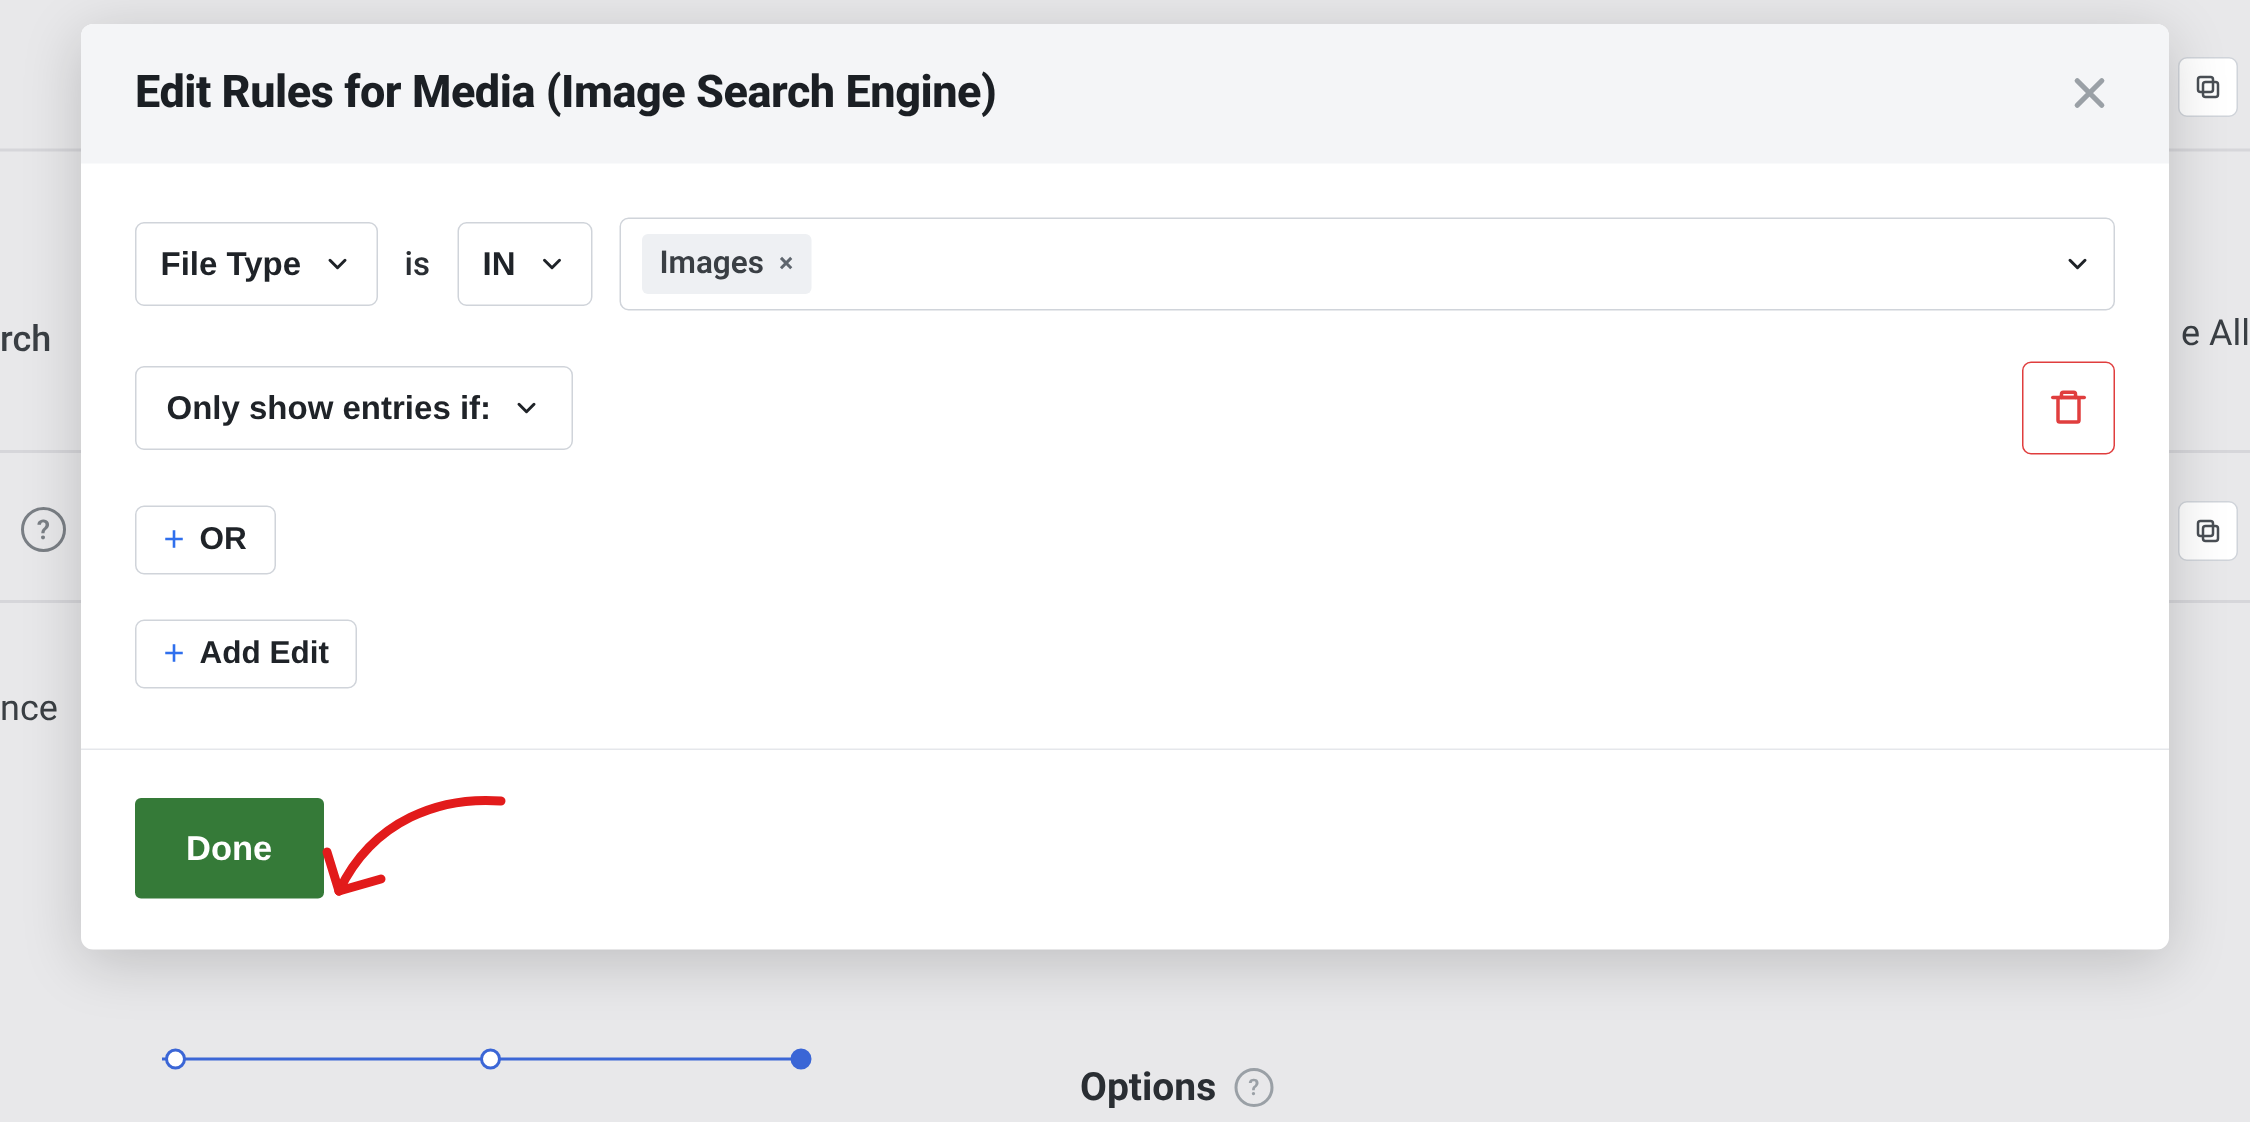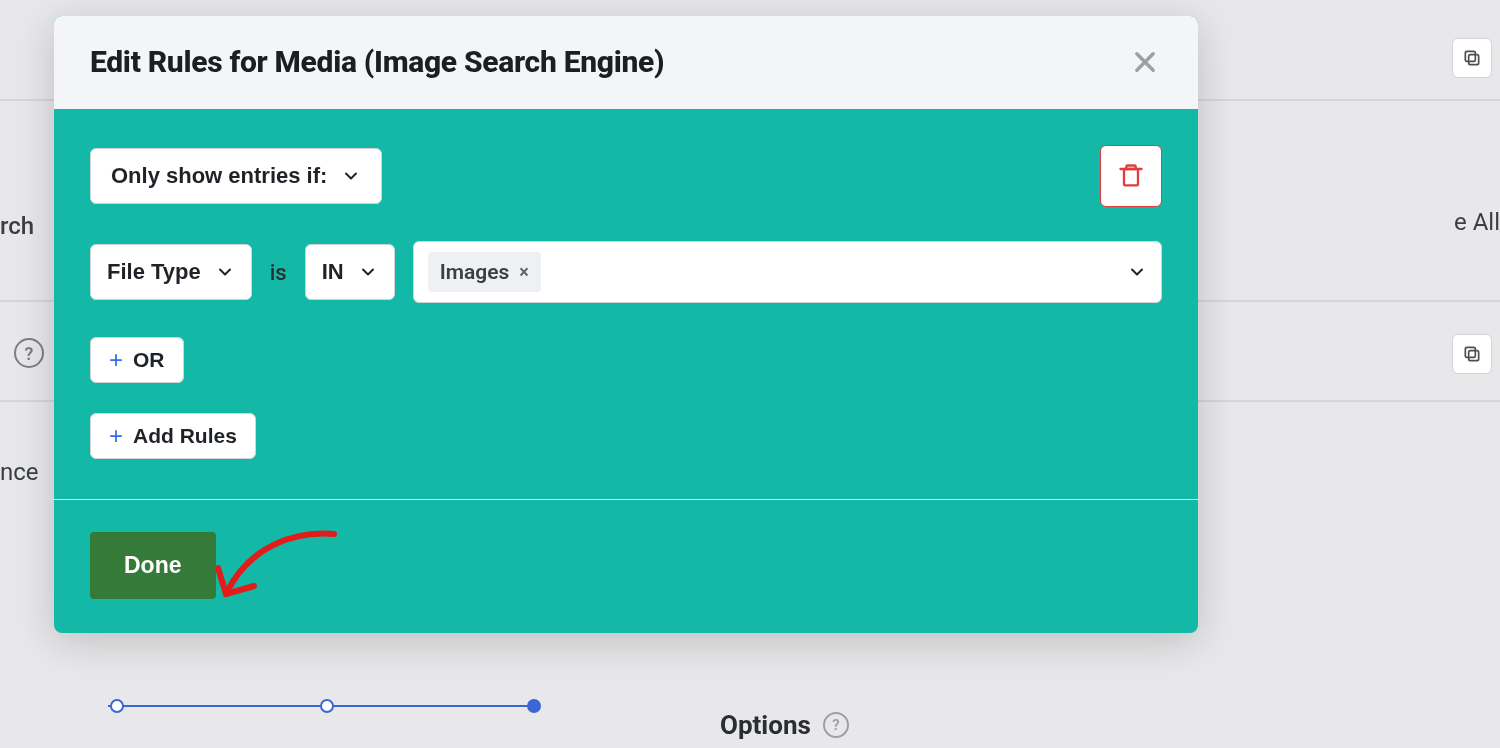--- a/index.html
+++ b/index.html
@@ -87,22 +87,22 @@
   }
   .bg-slider .node.filled { background: #3b66d6; }
   .bg-slider .n1 { left: 2%; }
   .bg-slider .n2 { left: 51%; }
   .bg-slider .n3 { left: 99%; }
 
   
   .modal {
     position: absolute;
     left: 54px; top: 16px;
-    width: 1144px;
-    background: #14b8a6;
+    width: 1392px;
+    background: #ffffff;
     border-radius: 8px;
     box-shadow: 0 8px 40px rgba(0,0,0,0.18);
     overflow: hidden;
   }
   .modal-header {
     background: #f4f5f7;
     padding: 28px 36px 30px 36px;
     display: flex;
     align-items: center;
     justify-content: space-between;
@@ -286,36 +286,20 @@
   <div class="modal-header">
     <div class="modal-title">Edit Rules for Media (Image Search Engine)</div>
     <button class="close-btn">
       <svg viewBox="0 0 24 24">
           <path d="M5 5 L19 19 M19 5 L5 19" stroke="#9aa0a6" stroke-width="3" stroke-linecap="round"></path>
         </svg>
     </button>
   </div>
 
   <div class="modal-body">
-
-    <div class="row">
-      <button class="select-btn">
-        <span>Only show entries if:</span>
-        <svg class="chev" viewBox="0 0 24 24">
-            <path d="M6 9l6 6 6-6"></path>
-          </svg>
-      </button>
-      <button class="delete-btn">
-        <svg viewBox="0 0 24 24" fill="none" stroke="#e03e3e" stroke-width="2" stroke-linecap="round" stroke-linejoin="round">
-          <path d="M3 6h18"></path>
-            <path d="M8 6V4a1 1 0 011-1h6a1 1 0 011 1v2"></path>
-            <rect x="6" y="6" width="12" height="14" rx="1"></rect>
-        </svg>
-      </button>
-    </div>
 
     <div class="row">
       <button class="select-btn small">
         <span>File Type</span>
         <svg class="chev" viewBox="0 0 24 24">
             <path d="M6 9l6 6 6-6"></path>
           </svg>
       </button>
       <span class="is-label">is</span>
       <button class="select-btn small">
@@ -330,28 +314,44 @@
             <span>Images</span>
             <span class="x">×</span>
           </span>
         </div>
         <svg class="chev" viewBox="0 0 24 24">
             <path d="M6 9l6 6 6-6"></path>
           </svg>
       </div>
     </div>
 
+    <div class="row">
+      <button class="select-btn">
+        <span>Only show entries if:</span>
+        <svg class="chev" viewBox="0 0 24 24">
+            <path d="M6 9l6 6 6-6"></path>
+          </svg>
+      </button>
+      <button class="delete-btn">
+        <svg viewBox="0 0 24 24" fill="none" stroke="#e03e3e" stroke-width="2" stroke-linecap="round" stroke-linejoin="round">
+          <path d="M3 6h18"></path>
+            <path d="M8 6V4a1 1 0 011-1h6a1 1 0 011 1v2"></path>
+            <rect x="6" y="6" width="12" height="14" rx="1"></rect>
+        </svg>
+      </button>
+    </div>
+
     <button class="pill-btn">
       <span class="plus">+</span>
       <span>OR</span>
     </button>
     <br>
     <button class="pill-btn">
       <span class="plus">+</span>
-      <span>Add Rules</span>
+      <span>Add Edit</span>
     </button>
   </div>
 
   <div class="modal-footer">
     <button class="done-btn">Done</button>
   </div>
 
   <svg class="annotation-arrow" viewBox="0 0 140 110">
     <path d="M130 18 C 90 15, 45 30, 22 78"></path>
     <path d="M22 78 L 14 52"></path>

